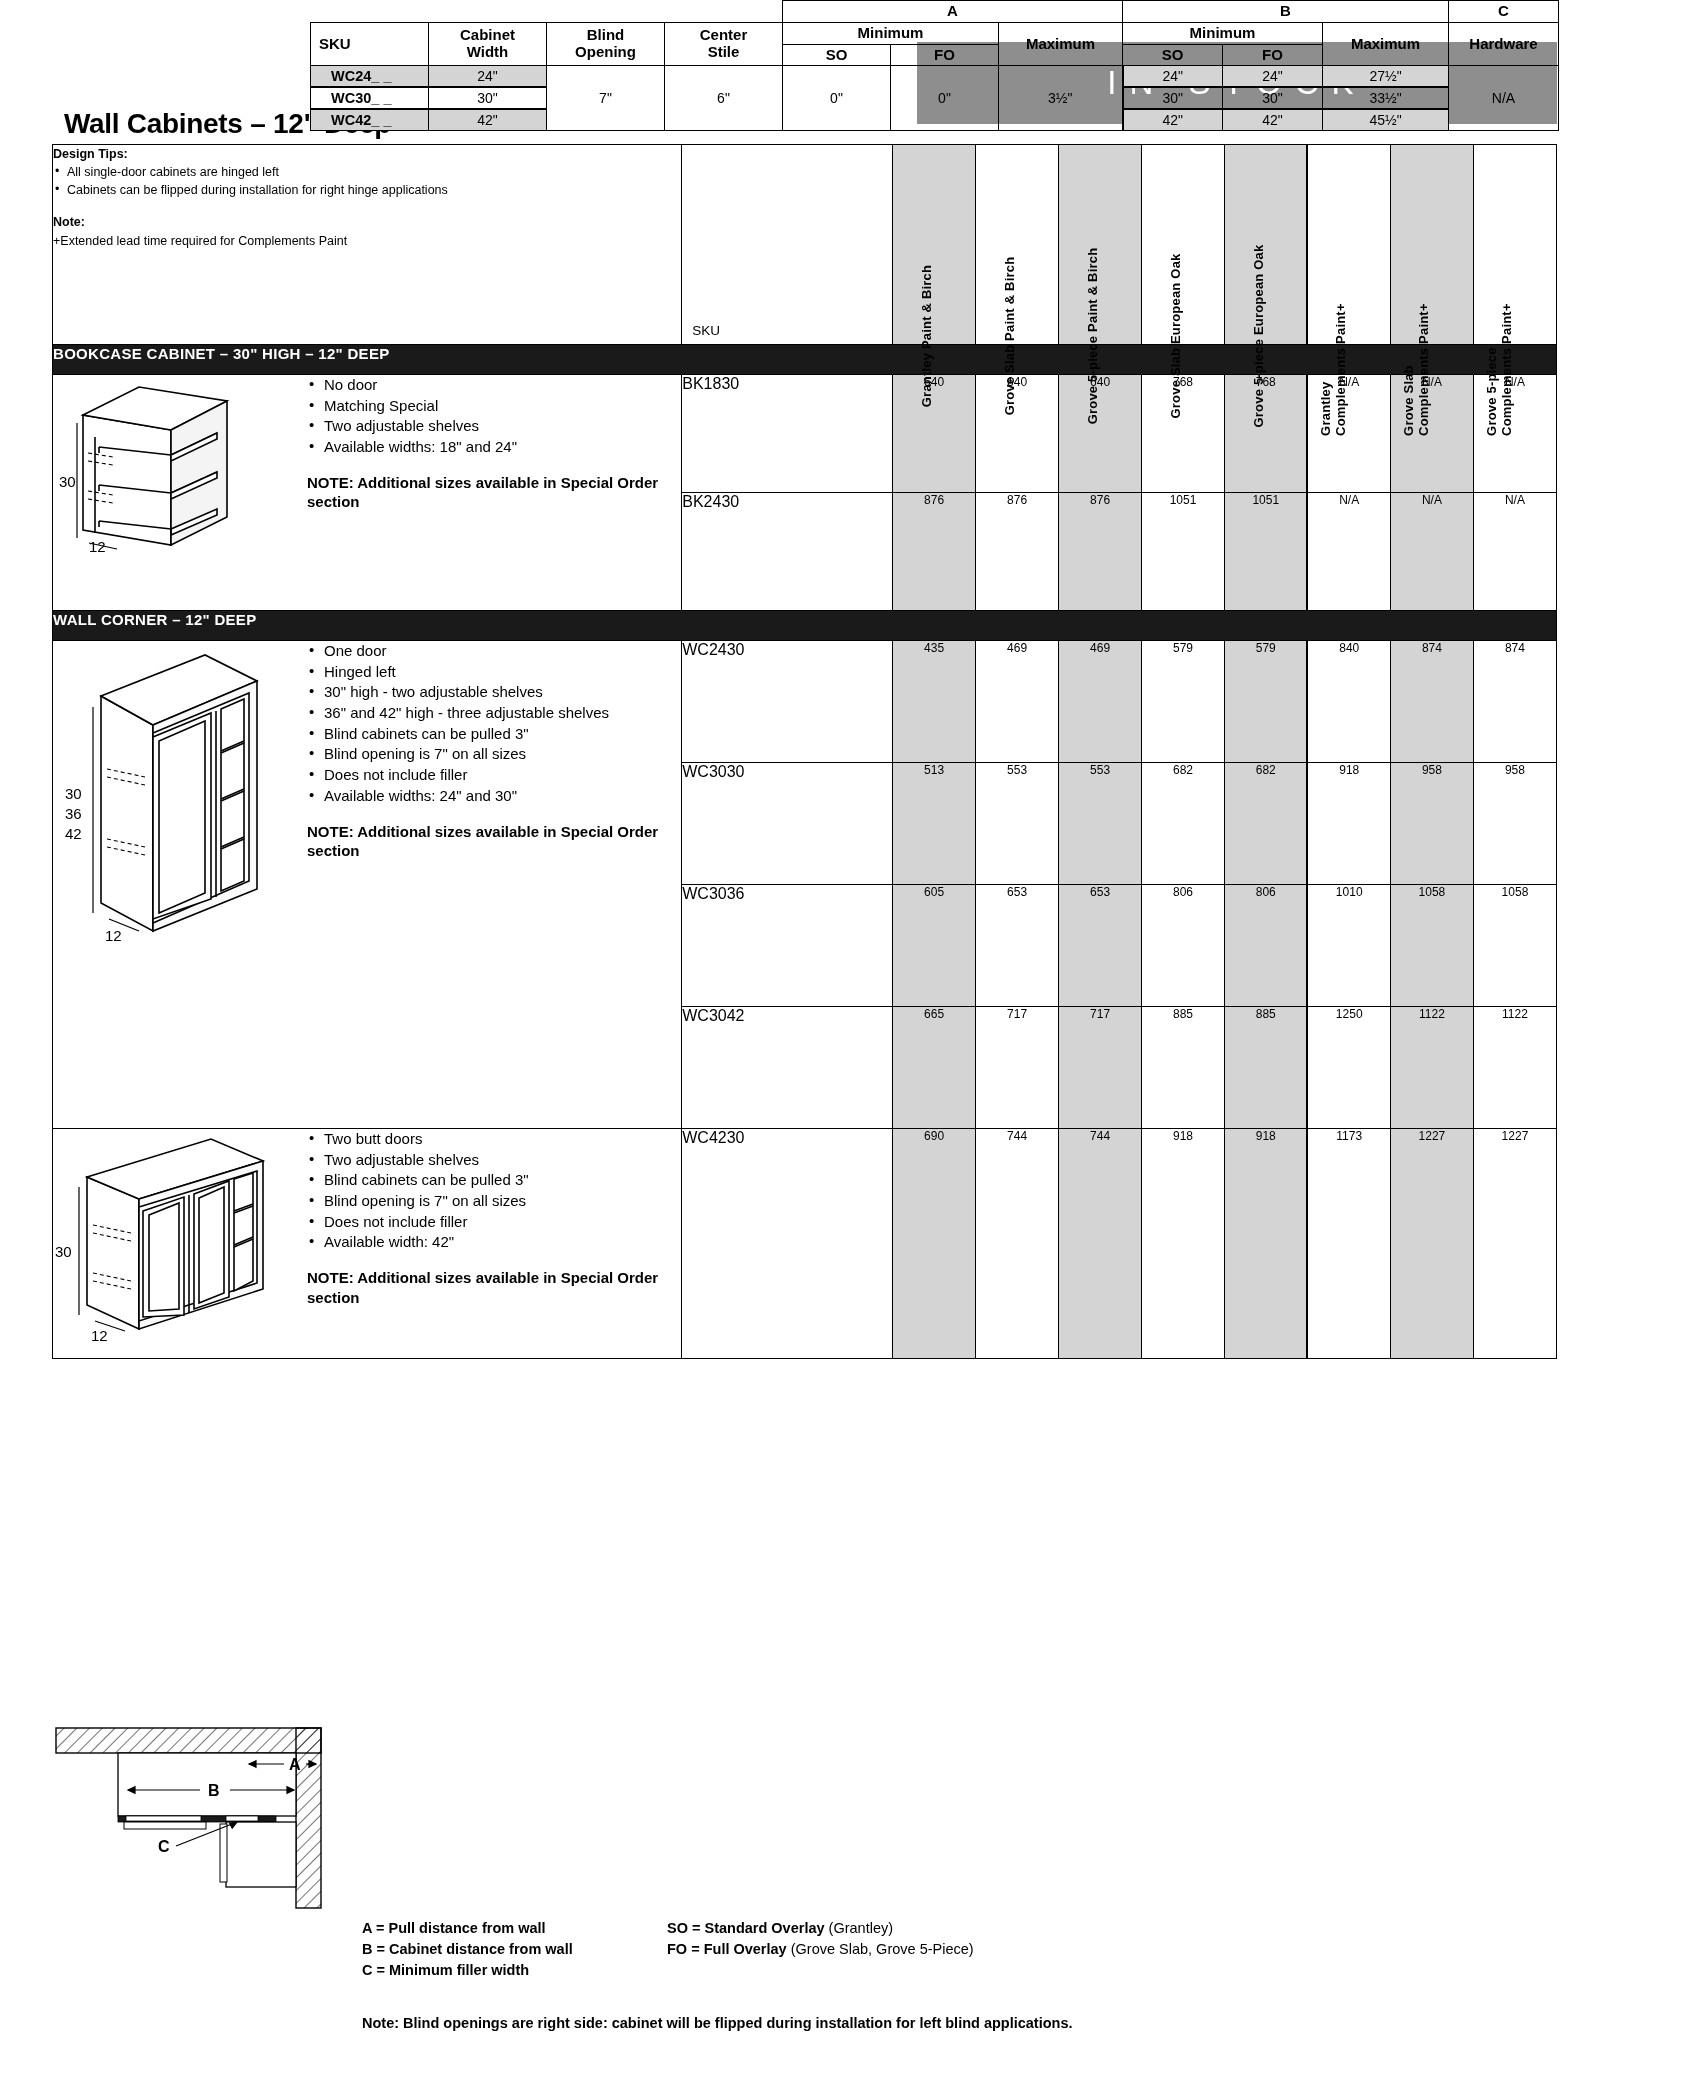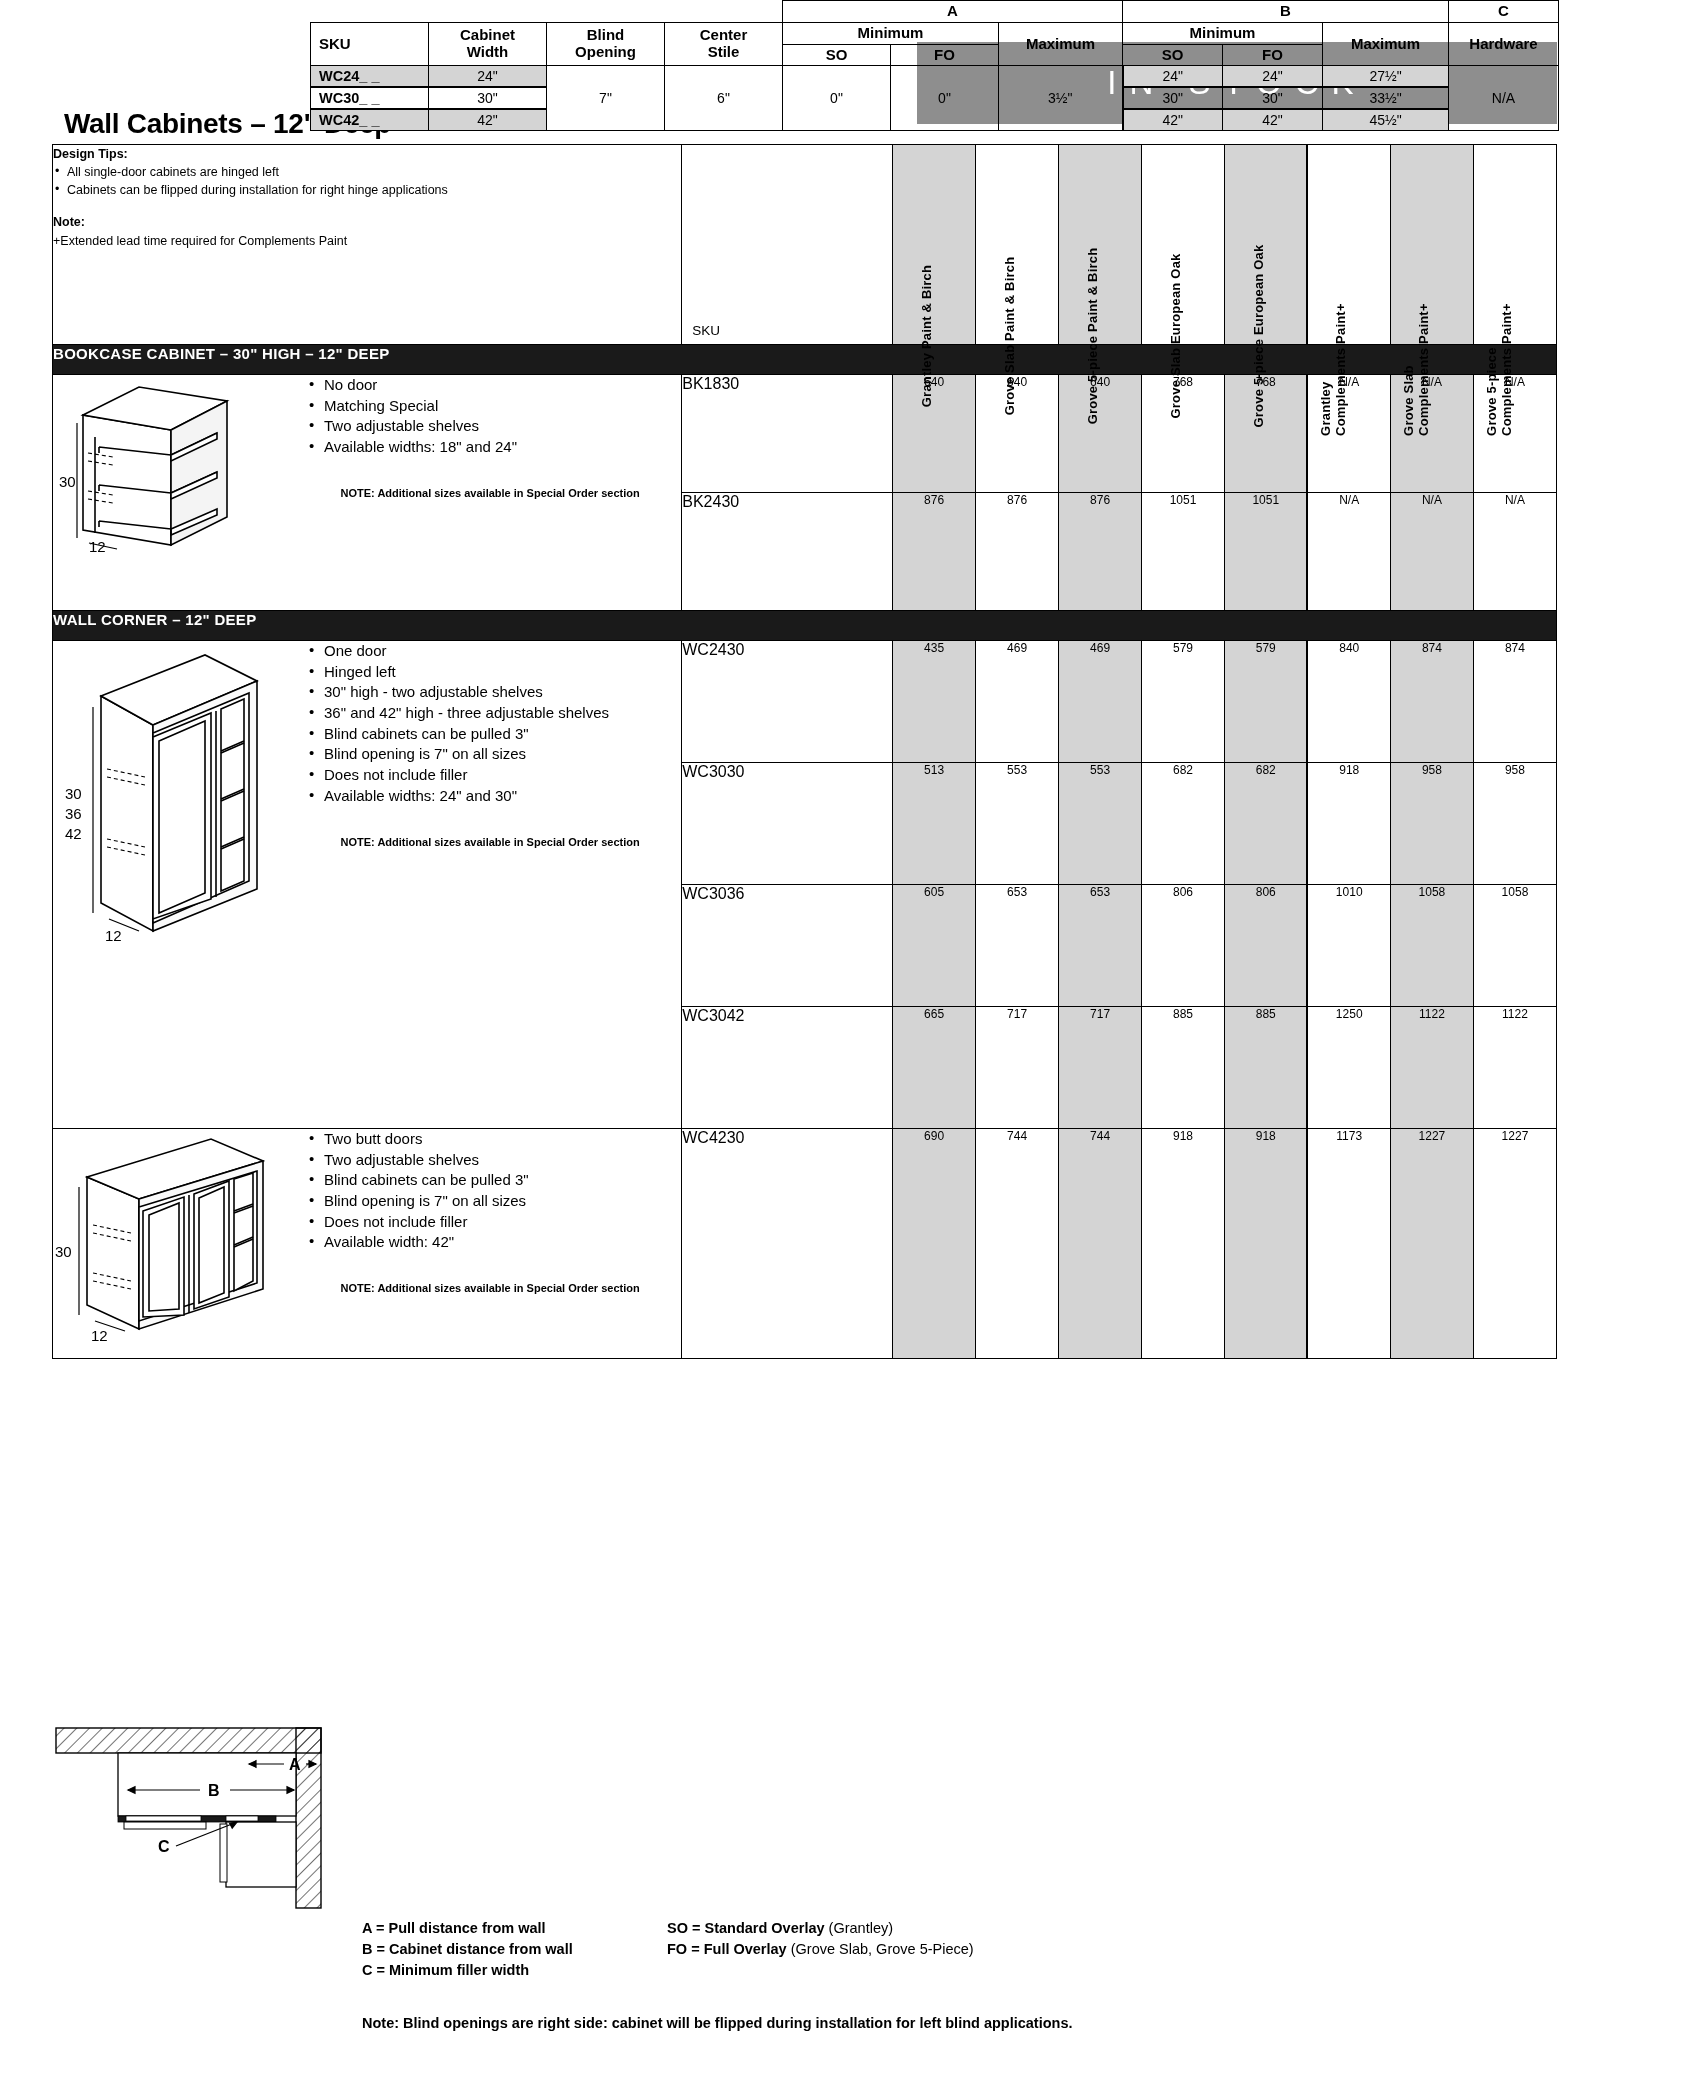--- a/index.html
+++ b/index.html
@@ -83,35 +83,35 @@
   }
 
   
   .desc-cell{ padding:10px 0 10px 0; vertical-align:top; }
   .sku-cell{ font-size:16px; text-align:left; padding-left:18px; vertical-align:middle; }
   .num{ font-size:12px; text-align:center; vertical-align:middle; }
 
   .bullets{ margin:0; padding:0; list-style:none; font-size:15px; line-height:1.38; }
   .bullets li{ position:relative; padding-left:17px; }
   .bullets li:before{ content:"\2022"; position:absolute; left:2px; top:-1px; }
-  .note-bold{ font-weight:bold; font-size:11px; line-height:1.3; margin-top:28px;text-align:center; }
+  .note-bold{ font-weight:bold; font-size:15px; line-height:1.3; margin-top:15px; }
 
   .fig-wrap{ display:flex; gap:4px; }
   .fig{ width:250px; flex:0 0 250px; position:relative; }
   .bullwrap{ flex:1 1 auto; padding-right:8px; }
 
   #dim-table{
     position:absolute; left:310px; top:0; width:1195px;
     border-collapse:collapse; table-layout:fixed;
   }
   #dim-table td{
     border:1px solid #000; text-align:center; font-size:14px; padding:2px 2px;
   }
   #dim-table td.hdr{ font-weight:bold; font-size:15px; line-height:1.12; }
-  #dim-table td.sku{ font-weight:bold; text-align:left; padding-left:8px; font-size:14.5px; }
+  #dim-table td.sku{ font-weight:bold; text-align:left; padding-left:20px; font-size:14.5px; }
   .hrule-top{ border-top:2px solid #000 !important;margin-top:38px; }
   .vrule-l{ border-left:2px solid #000 !important; }
 
   #legend{
     position:absolute; left:362px; top:1918px; font-size:14.5px; line-height:1.45;
   }
   #legend .col1{ position:absolute; left:0; top:0; width:300px; font-weight:bold; }
   #legend .col2{ position:absolute; left:305px; top:0; width:520px; font-weight:bold; }
   #legend .grey{ font-weight:normal; }
   #legend .footnote{ position:absolute; left:0; top:95px; width:1000px; font-weight:bold; white-space:nowrap; }

